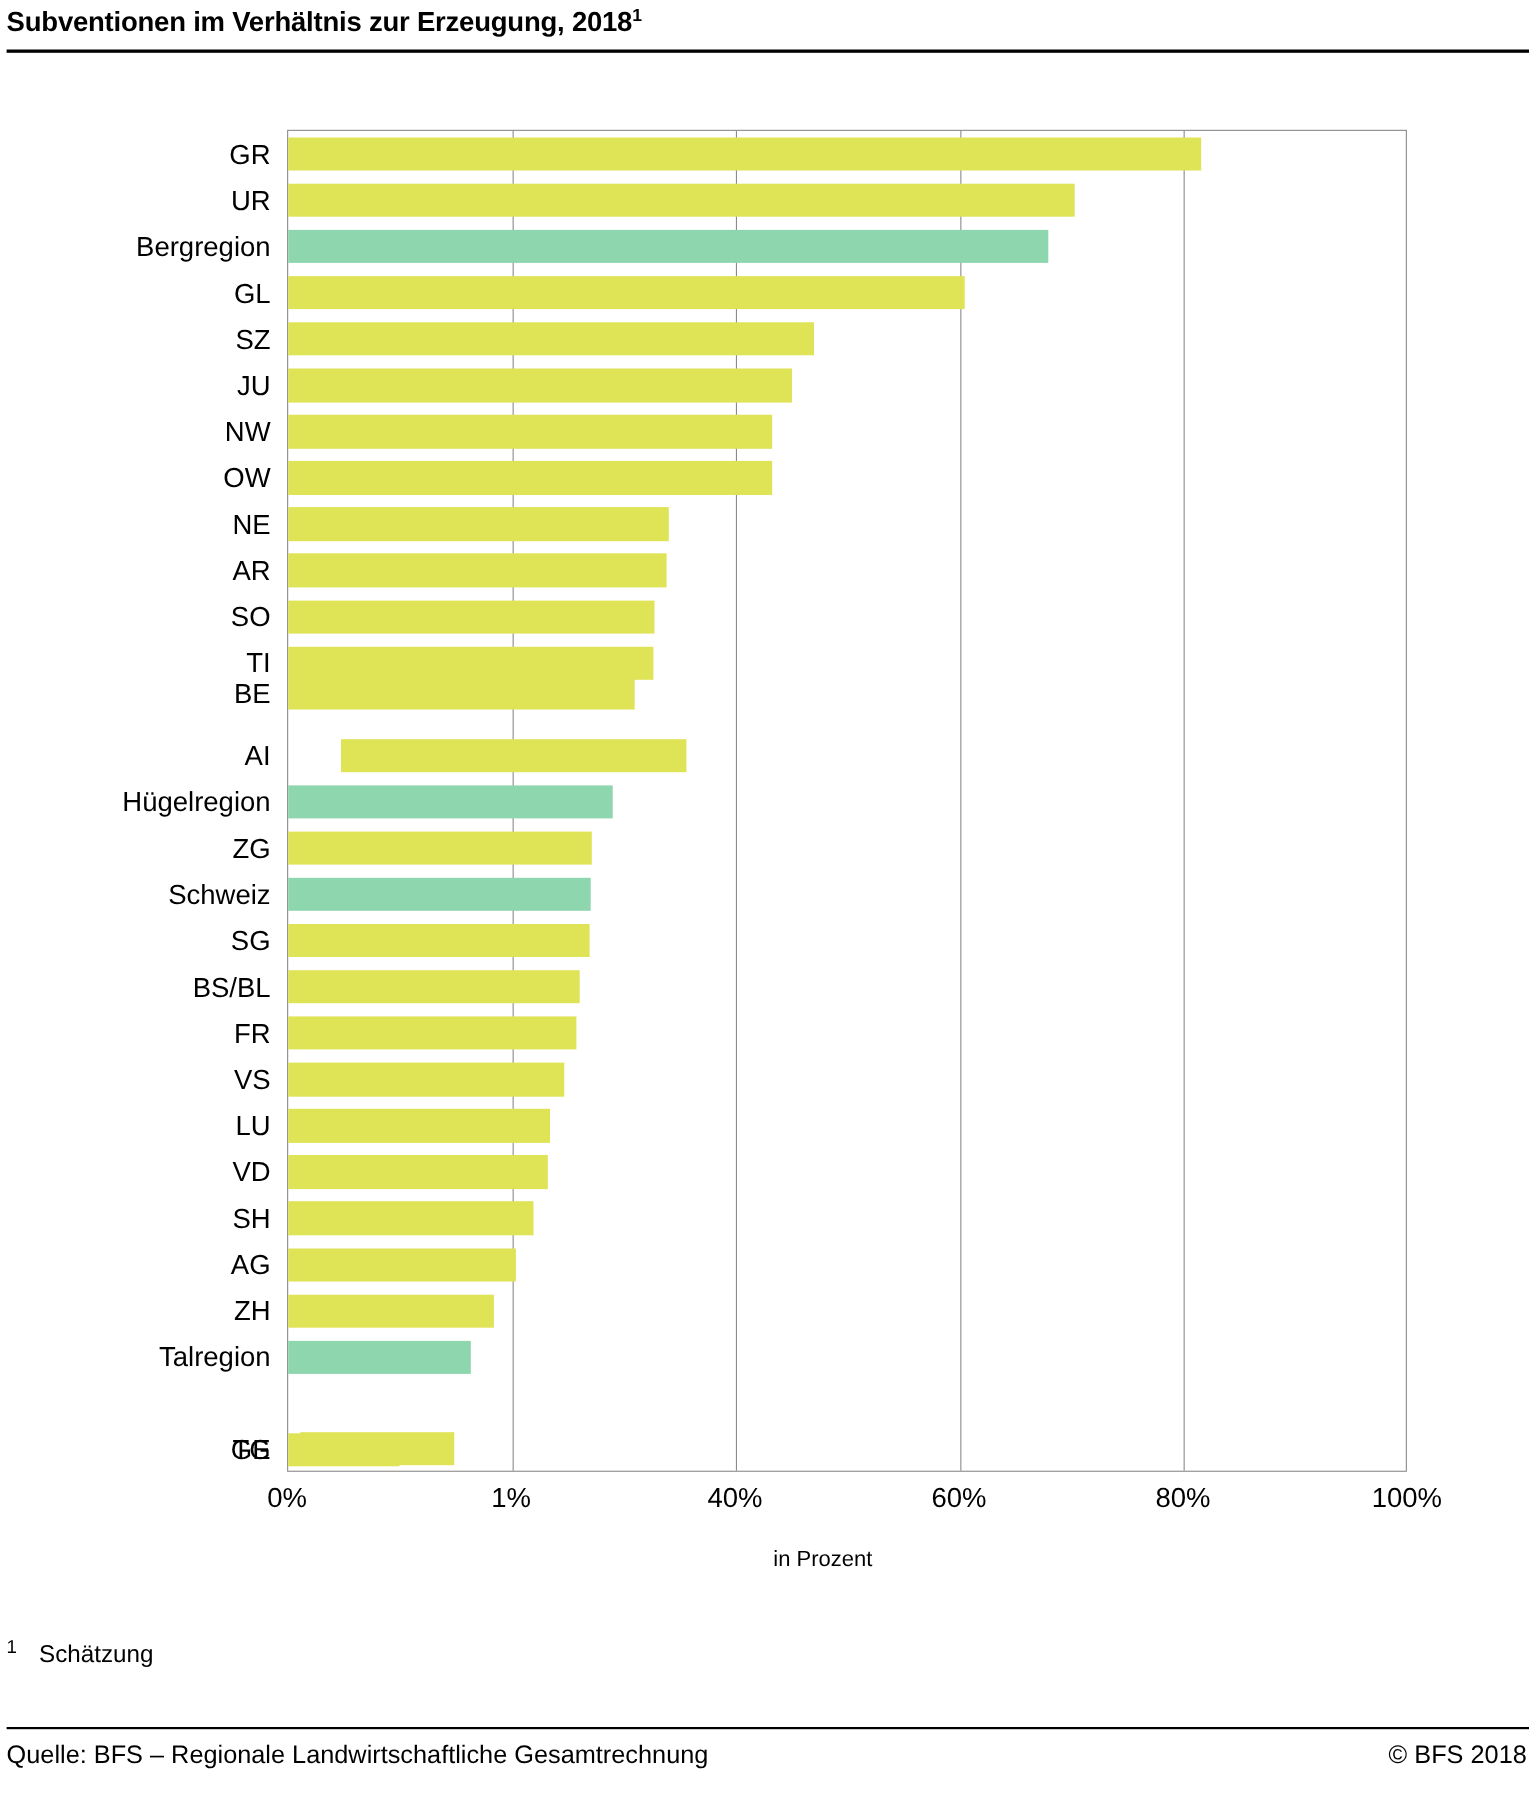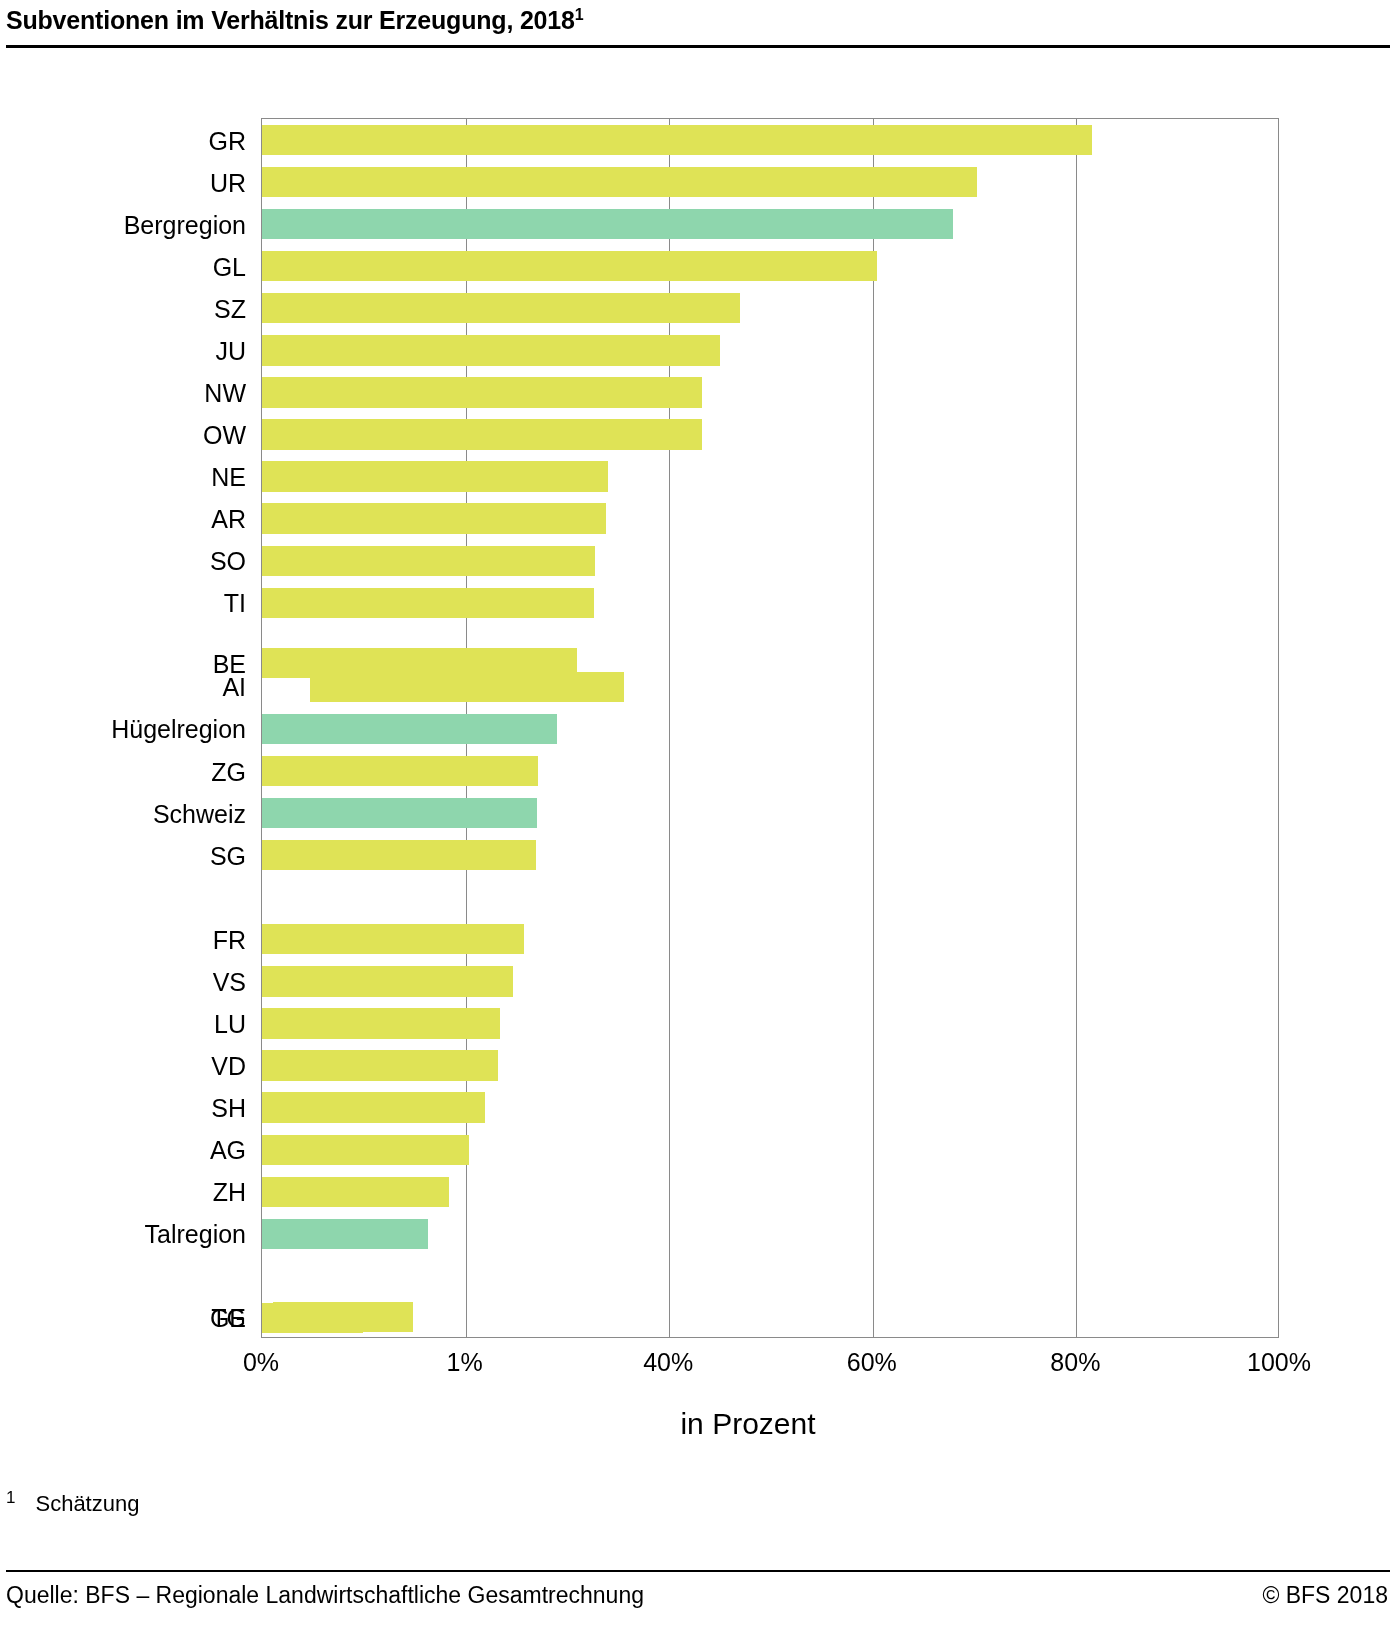--- a/index.html
+++ b/index.html
@@ -69,21 +69,21 @@
     position:absolute;
     top:1348px;
     font-size:25px;
     transform:translateX(-50%);
     white-space:nowrap;
   }
   .xaxis-title {
     position:absolute;
     left:0; right:0; top:1407px;
     text-align:center;
-    font-size:30px;
+    font-size:20px;
   }
   .xaxis-title-inner { display:inline-block; margin-left:100px; }
 
   
   .footnote {
     position:absolute; left:6px; top:1488px;
     font-size:22px;
   }
   .footnote .mark { font-size:17px; vertical-align:super; }
   .footnote .txt { margin-left:20px; }
@@ -161,21 +161,21 @@
         <div class="rowlabel" style="top: 9.53448px;">AR</div>
       </div>
       <div class="row" style="top: 420.69px; height: 42.069px;">
         <div class="bar" title="SO: 32.7%" style="width: 332.886px; top: 5.88966px; bottom: 5.88966px;"></div>
         <div class="rowlabel" style="top: 9.53448px;">SO</div>
       </div>
       <div class="row" style="top: 462.759px; height: 42.069px;">
         <div class="bar" title="TI: 32.6%" style="width: 331.868px; top: 5.88966px; bottom: 5.88966px;"></div>
         <div class="rowlabel" style="top: 9.53448px;">TI</div>
       </div>
-      <div class="row" style="top: 523px; height: 42.069px; padding-left: 28px;">
+      <div class="row" style="top: 490px; height: 42.069px; padding-left: 28px;">
         <div class="bar" title="BE: 30.9%" style="width: 314.562px; top: 5.88966px; bottom: 5.88966px;"></div>
         <div class="rowlabel" style="top: 9.53448px;">BE</div>
       </div>
       <div class="row" style="top: 546.897px; height: 42.069px; margin-left: 48px;">
         <div class="bar" title="AI: 30.8%" style="width: 313.544px; top: 5.88966px; bottom: 5.88966px;"></div>
         <div class="rowlabel" style="top: 9.53448px;">AI</div>
       </div>
       <div class="row" style="top: 588.966px; height: 42.069px;">
         <div class="bar highlight" title="Hügelregion: 29%" style="width: 295.22px; top: 5.88966px; bottom: 5.88966px;"></div>
         <div class="rowlabel" style="top: 9.53448px;">Hügelregion</div>
@@ -184,20 +184,24 @@
         <div class="bar" title="ZG: 27.1%" style="width: 275.878px; top: 5.88966px; bottom: 5.88966px;"></div>
         <div class="rowlabel" style="top: 9.53448px;">ZG</div>
       </div>
       <div class="row" style="top: 673.103px; height: 42.069px;">
         <div class="bar highlight" title="Schweiz: 27%" style="width: 274.86px; top: 5.88966px; bottom: 5.88966px;"></div>
         <div class="rowlabel" style="top: 9.53448px;">Schweiz</div>
       </div>
       <div class="row" style="top: 715.172px; height: 42.069px; padding-left: 20px;">
         <div class="bar" title="SG: 26.9%" style="width: 273.842px; top: 5.88966px; bottom: 5.88966px;"></div>
         <div class="rowlabel" style="top: 9.53448px;">SG</div>
+      </div>
+      <div class="row" style="top: 757.241px; height: 42.069px;">
+        <div class="bar" title="BS/BL: 26%" style="width: 264.68px; top: 5.88966px; bottom: 5.88966px;"></div>
+        <div class="rowlabel" style="top: 9.53448px;">BS/BL</div>
       </div>
       <div class="row" style="top: 799.31px; height: 42.069px;">
         <div class="bar" title="FR: 25.7%" style="width: 261.626px; top: 5.88966px; bottom: 5.88966px;"></div>
         <div class="rowlabel" style="top: 9.53448px;">FR</div>
       </div>
       <div class="row" style="top: 841.379px; height: 42.069px;">
         <div class="bar" title="VS: 24.7%" style="width: 251.446px; top: 5.88966px; bottom: 5.88966px;"></div>
         <div class="rowlabel" style="top: 9.53448px;">VS</div>
       </div>
       <div class="row" style="top: 883.448px; height: 42.069px;">

